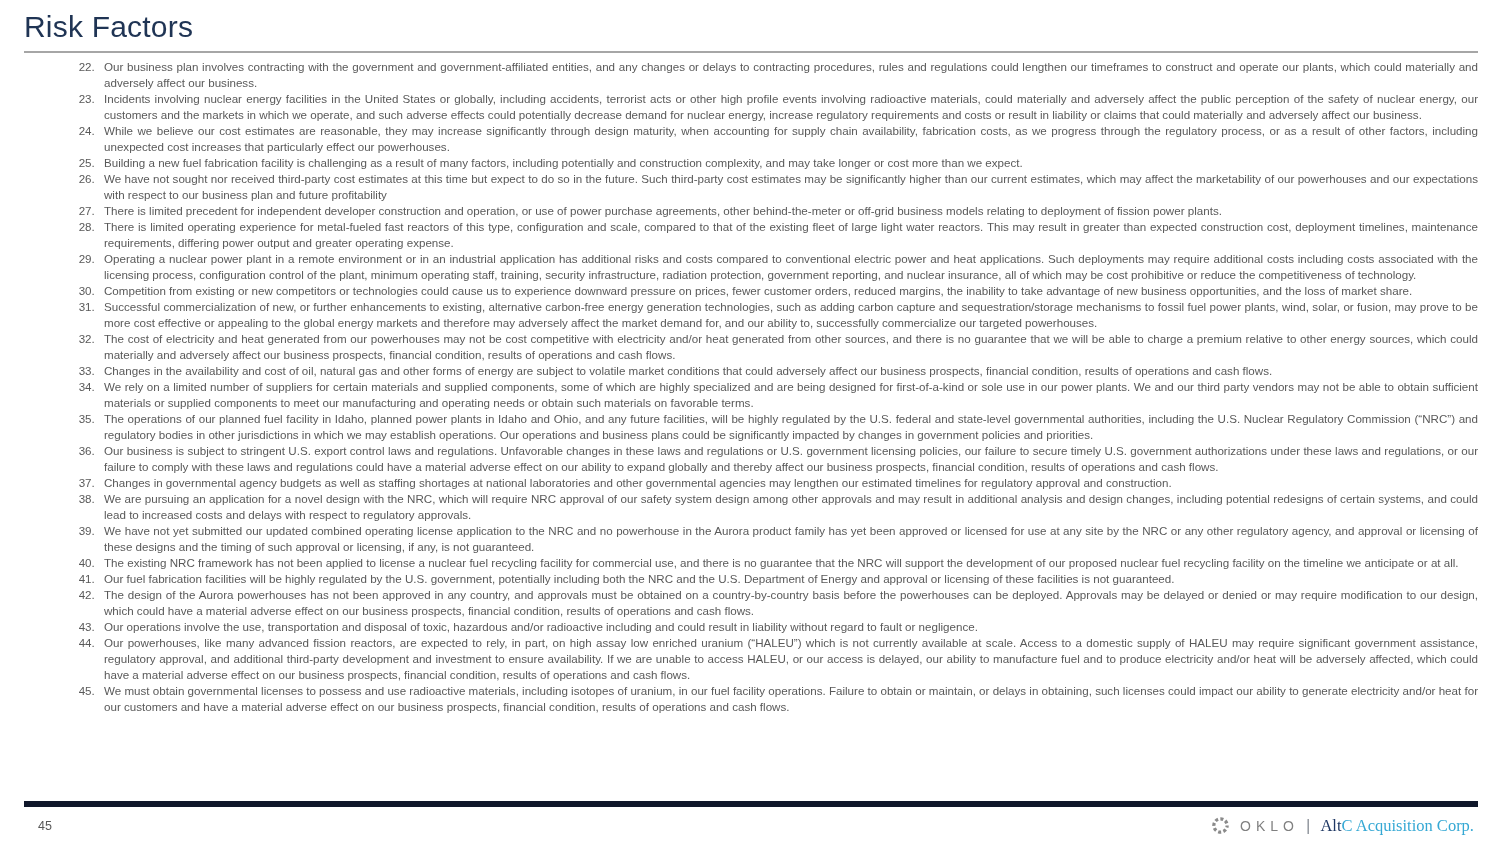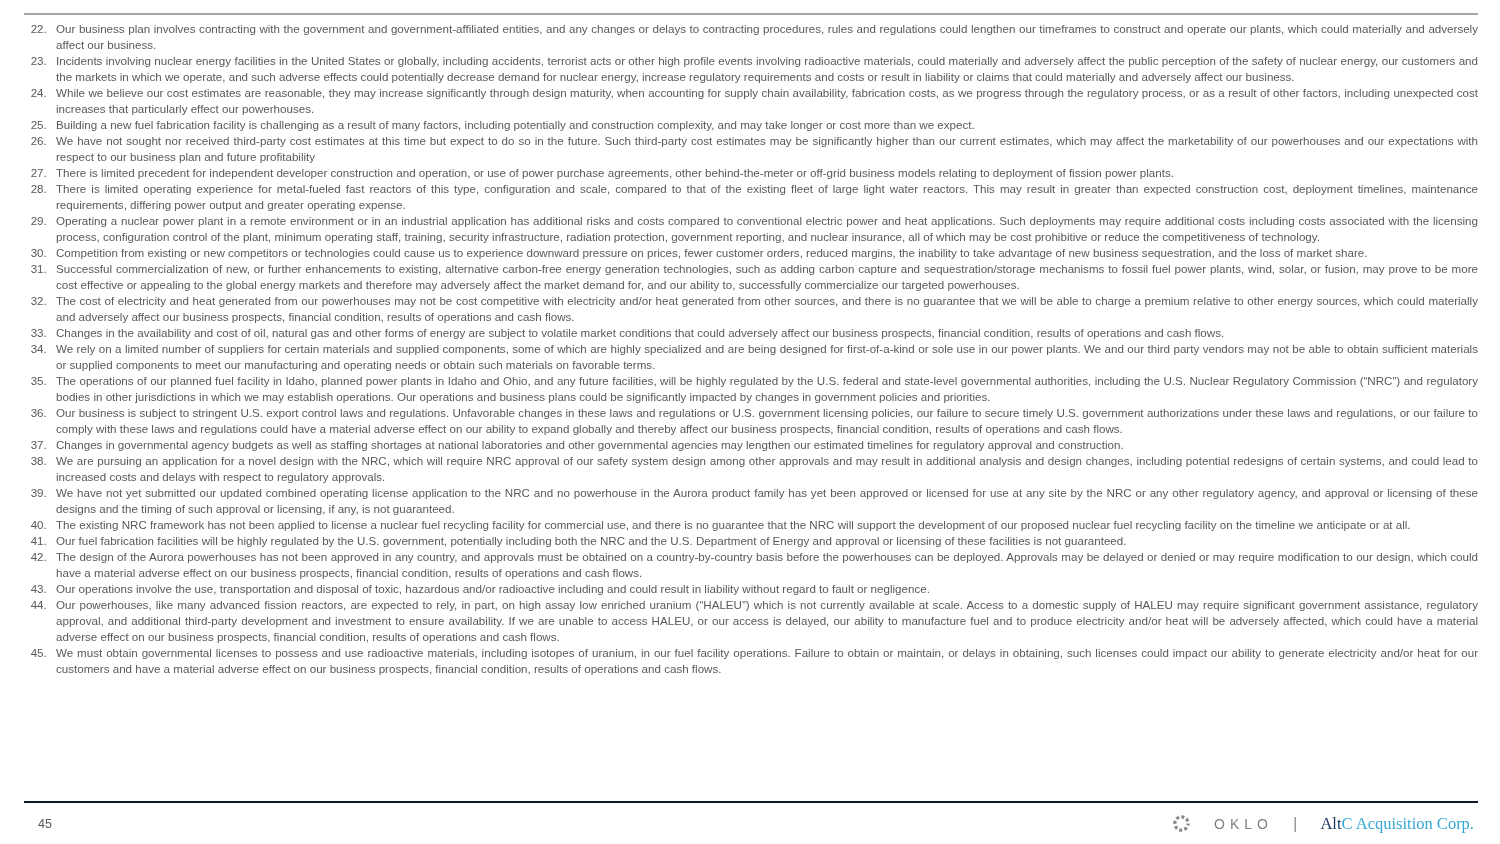--- a/index.html
+++ b/index.html
@@ -34,42 +34,43 @@
     margin-top:6px;
     padding-left:26px;
     color:#595959;
     font-size:11.6px;
     line-height:16px;
     list-style:decimal outside;
   }
   ol.risk-list li {
     text-align:justify;
     padding-left:6px;
+    margin-left:48px;
   }
   ol.risk-list li::marker {
     color:#595959;
   }
   .footer {
     position:absolute;
     left:24px; right:22px; bottom:0;
     height:43px;
-    border-top:2px solid #0f172a;
+    border-top:6px solid #0f172a;
     display:flex;
     align-items:center;
     justify-content:space-between;
   }
   .page-number {
     color:#595959;
     font-size:12.5px;
     padding-left:14px;
   }
   .logo {
     display:flex;
     align-items:center;
-    gap:23px;
+    gap:10px;
     padding-right:4px;
   }
   .oklo-mark {
     width:19px; height:19px;
     display:block;
   }
   .oklo-wordmark {
     color:#808080;
     font-size:14px;
     letter-spacing:5px;
@@ -87,31 +88,32 @@
     white-space:nowrap;
   }
   .altc-dark { color:#1f3864; }
   .altc-light { color:#35a8d4; }
 </style>
 </head>
 <body>
 
 <div class="slide">
   <div class="content">
+    <h1 class="page-title">Risk Factors</h1>
     <div class="title-divider"></div>
     <ol class="risk-list" start="22">
         <li>Our business plan involves contracting with the government and government-affiliated entities, and any changes or delays to contracting procedures, rules and regulations could lengthen our timeframes to construct and operate our plants, which could materially and adversely affect our business.</li>
         <li>Incidents involving nuclear energy facilities in the United States or globally, including accidents, terrorist acts or other high profile events involving radioactive materials, could materially and adversely affect the public perception of the safety of nuclear energy, our customers and the markets in which we operate, and such adverse effects could potentially decrease demand for nuclear energy, increase regulatory requirements and costs or result in liability or claims that could materially and adversely affect our business.</li>
         <li>While we believe our cost estimates are reasonable, they may increase significantly through design maturity, when accounting for supply chain availability, fabrication costs, as we progress through the regulatory process, or as a result of other factors, including unexpected cost increases that particularly effect our powerhouses.</li>
         <li>Building a new fuel fabrication facility is challenging as a result of many factors, including potentially and construction complexity, and may take longer or cost more than we expect.</li>
         <li>We have not sought nor received third-party cost estimates at this time but expect to do so in the future. Such third-party cost estimates may be significantly higher than our current estimates, which may affect the marketability of our powerhouses and our expectations with respect to our business plan and future profitability</li>
         <li>There is limited precedent for independent developer construction and operation, or use of power purchase agreements, other behind-the-meter or off-grid business models relating to deployment of fission power plants.</li>
         <li>There is limited operating experience for metal-fueled fast reactors of this type, configuration and scale, compared to that of the existing fleet of large light water reactors. This may result in greater than expected construction cost, deployment timelines, maintenance requirements, differing power output and greater operating expense.</li>
         <li>Operating a nuclear power plant in a remote environment or in an industrial application has additional risks and costs compared to conventional electric power and heat applications. Such deployments may require additional costs including costs associated with the licensing process, configuration control of the plant, minimum operating staff, training, security infrastructure, radiation protection, government reporting, and nuclear insurance, all of which may be cost prohibitive or reduce the competitiveness of technology.</li>
-        <li>Competition from existing or new competitors or technologies could cause us to experience downward pressure on prices, fewer customer orders, reduced margins, the inability to take advantage of new business sequestration, and the loss of market share.</li>
+        <li>Competition from existing or new competitors or technologies could cause us to experience downward pressure on prices, fewer customer orders, reduced margins, the inability to take advantage of new business opportunities, and the loss of market share.</li>
         <li>Successful commercialization of new, or further enhancements to existing, alternative carbon-free energy generation technologies, such as adding carbon capture and sequestration/storage mechanisms to fossil fuel power plants, wind, solar, or fusion, may prove to be more cost effective or appealing to the global energy markets and therefore may adversely affect the market demand for, and our ability to, successfully commercialize our targeted powerhouses.</li>
         <li>The cost of electricity and heat generated from our powerhouses may not be cost competitive with electricity and/or heat generated from other sources, and there is no guarantee that we will be able to charge a premium relative to other energy sources, which could materially and adversely affect our business prospects, financial condition, results of operations and cash flows.</li>
         <li>Changes in the availability and cost of oil, natural gas and other forms of energy are subject to volatile market conditions that could adversely affect our business prospects, financial condition, results of operations and cash flows.</li>
         <li>We rely on a limited number of suppliers for certain materials and supplied components, some of which are highly specialized and are being designed for first-of-a-kind or sole use in our power plants. We and our third party vendors may not be able to obtain sufficient materials or supplied components to meet our manufacturing and operating needs or obtain such materials on favorable terms.</li>
         <li>The operations of our planned fuel facility in Idaho, planned power plants in Idaho and Ohio, and any future facilities, will be highly regulated by the U.S. federal and state-level governmental authorities, including the U.S. Nuclear Regulatory Commission (“NRC”) and regulatory bodies in other jurisdictions in which we may establish operations. Our operations and business plans could be significantly impacted by changes in government policies and priorities.</li>
         <li>Our business is subject to stringent U.S. export control laws and regulations. Unfavorable changes in these laws and regulations or U.S. government licensing policies, our failure to secure timely U.S. government authorizations under these laws and regulations, or our failure to comply with these laws and regulations could have a material adverse effect on our ability to expand globally and thereby affect our business prospects, financial condition, results of operations and cash flows.</li>
         <li>Changes in governmental agency budgets as well as staffing shortages at national laboratories and other governmental agencies may lengthen our estimated timelines for regulatory approval and construction.</li>
         <li>We are pursuing an application for a novel design with the NRC, which will require NRC approval of our safety system design among other approvals and may result in additional analysis and design changes, including potential redesigns of certain systems, and could lead to increased costs and delays with respect to regulatory approvals.</li>
         <li>We have not yet submitted our updated combined operating license application to the NRC and no powerhouse in the Aurora product family has yet been approved or licensed for use at any site by the NRC or any other regulatory agency, and approval or licensing of these designs and the timing of such approval or licensing, if any, is not guaranteed.</li>
         <li>The existing NRC framework has not been applied to license a nuclear fuel recycling facility for commercial use, and there is no guarantee that the NRC will support the development of our proposed nuclear fuel recycling facility on the timeline we anticipate or at all.</li>

